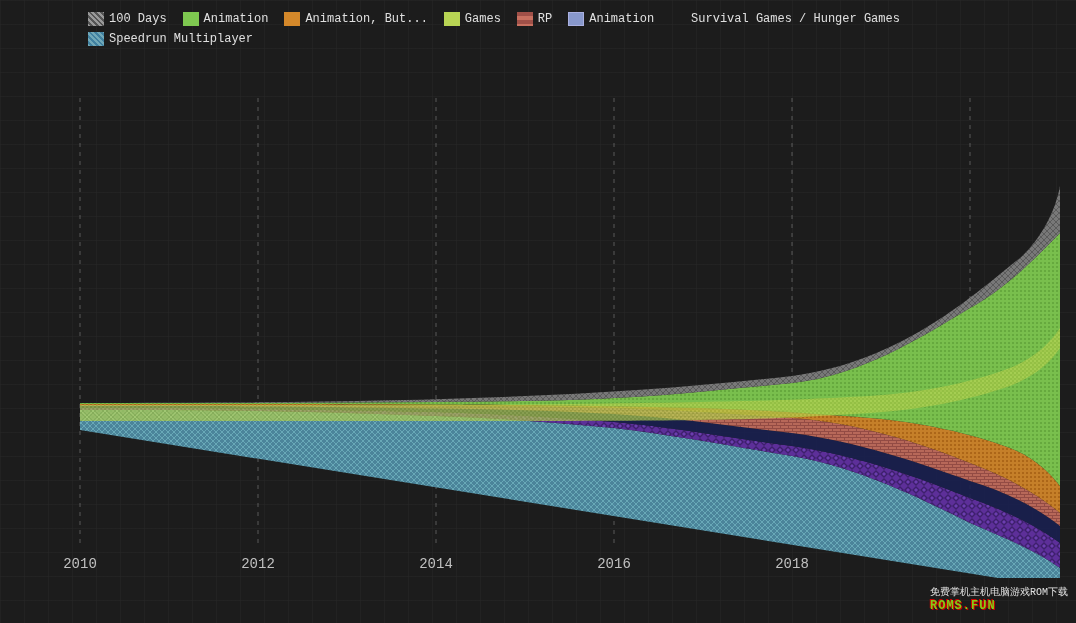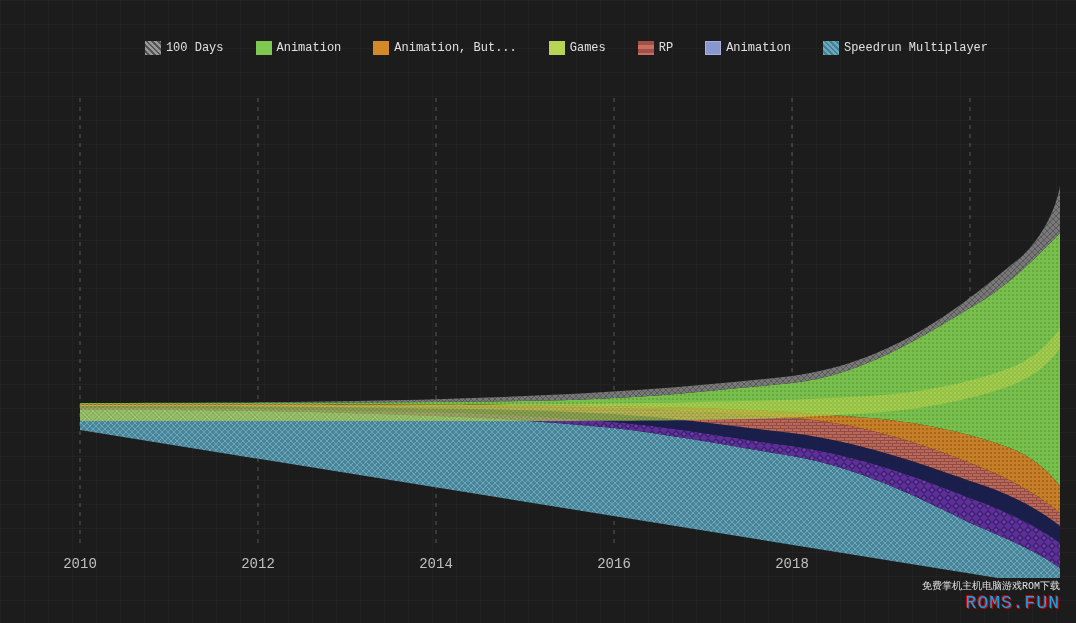--- a/index.html
+++ b/index.html
@@ -27,24 +27,23 @@
     }
 
     
     .legend {
       position: absolute;
       top: 12px;
       left: 50%;
       transform: translateX(-50%);
       display: flex;
       flex-wrap: wrap;
-      gap: 6px 32px;
-      justify-content: flex-end;
+      gap: 6px 16px;
+      justify-content: flex-start;
       width: 900px;
-      margin-top: 29px;
     }
 
     .legend-item {
       display: flex;
       align-items: center;
       gap: 5px;
       color: #e0e0e0;
       font-size: 12px;
       font-family: 'Courier New', monospace;
       white-space: nowrap;
@@ -54,34 +53,34 @@
       width: 16px;
       height: 14px;
       display: inline-block;
       flex-shrink: 0;
     }
 
     
     .watermark {
       position: absolute;
       bottom: 10px;
-      right: 16px;
-      text-align: right;
+      right: 8px;
+      text-align: left;
     }
 
     .watermark-line1 {
       color: #e0e0e0;
       font-size: 10px;
       font-family: 'Courier New', monospace;
     }
 
     .watermark-line2 {
-      color: #0ea5e9;
-      font-size: 18px;
-      font-weight: normal;
+      color: #84cc16;
+      font-size: 12px;
+      font-weight: bold;
       font-family: 'Courier New', monospace;
       text-shadow: 1px 1px 0 #cc0000, -1px -1px 0 #cc0000;
       letter-spacing: 1px;
     }
   </style>
 </head>
 <body>
 
 <div class="bg-texture"></div>
 
@@ -105,20 +104,24 @@
   </div>
   <div class="legend-item">
     <span class="legend-swatch" style="background: repeating-linear-gradient(0deg, #c87060 0px, #c87060 4px, #a05048 4px, #a05048 8px); background-size: 8px 8px;"></span>
     <span>RP</span>
   </div>
   <div class="legend-item">
     <span class="legend-swatch" style="background: #8898cc; border: 1px solid #aab0e0;"></span>
     <span>Animation</span>
   </div>
 
+  <div class="legend-item">
+    <span class="legend-swatch" style="background: repeating-linear-gradient(45deg, #6030a0 0px, #6030a0 3px, #4020708 3px, #402070 6px); border-radius:0;"></span>
+    <span>Survival Games / Hunger Games</span>
+  </div>
   <div class="legend-item">
     <span class="legend-swatch" style="background: repeating-linear-gradient(45deg, #70a8b8 0px, #70a8b8 2px, #4080a0 2px, #4080a0 4px);"></span>
     <span>Speedrun Multiplayer</span>
   </div>
 </div>
 
 <svg style="position:absolute; top:78px; left:0; width:1076px; height:500px;" viewBox="0 0 1076 500" preserveAspectRatio="none" xmlns="http://www.w3.org/2000/svg">
   <defs>
 
     <pattern id="pat-gray" patternUnits="userSpaceOnUse" width="6" height="6">

